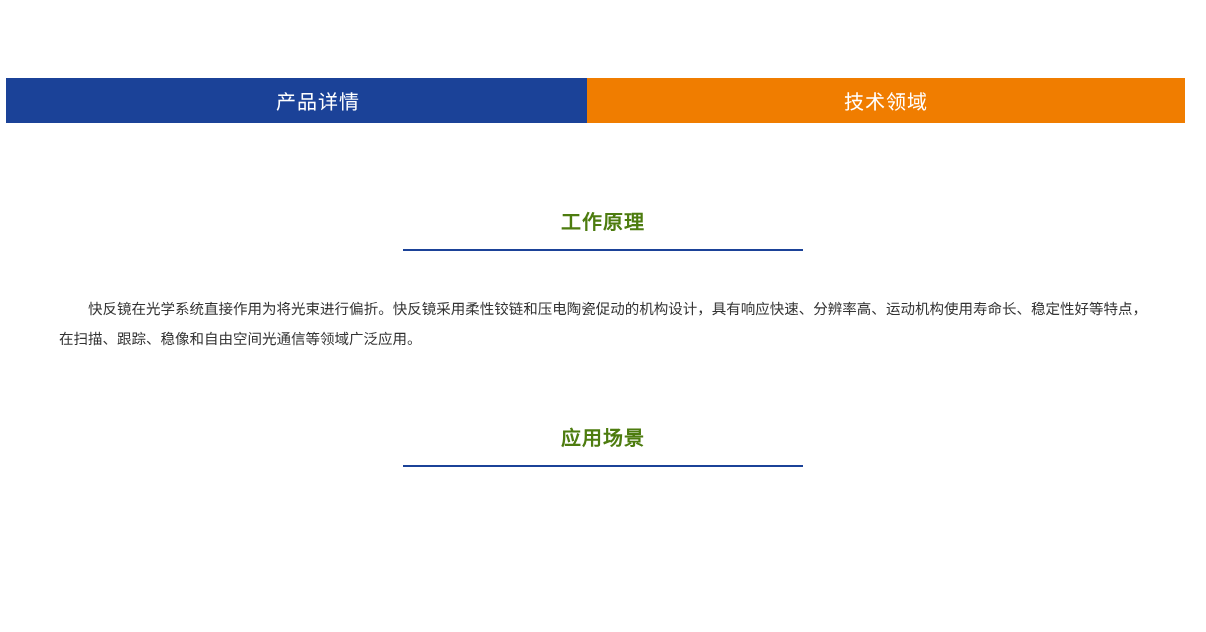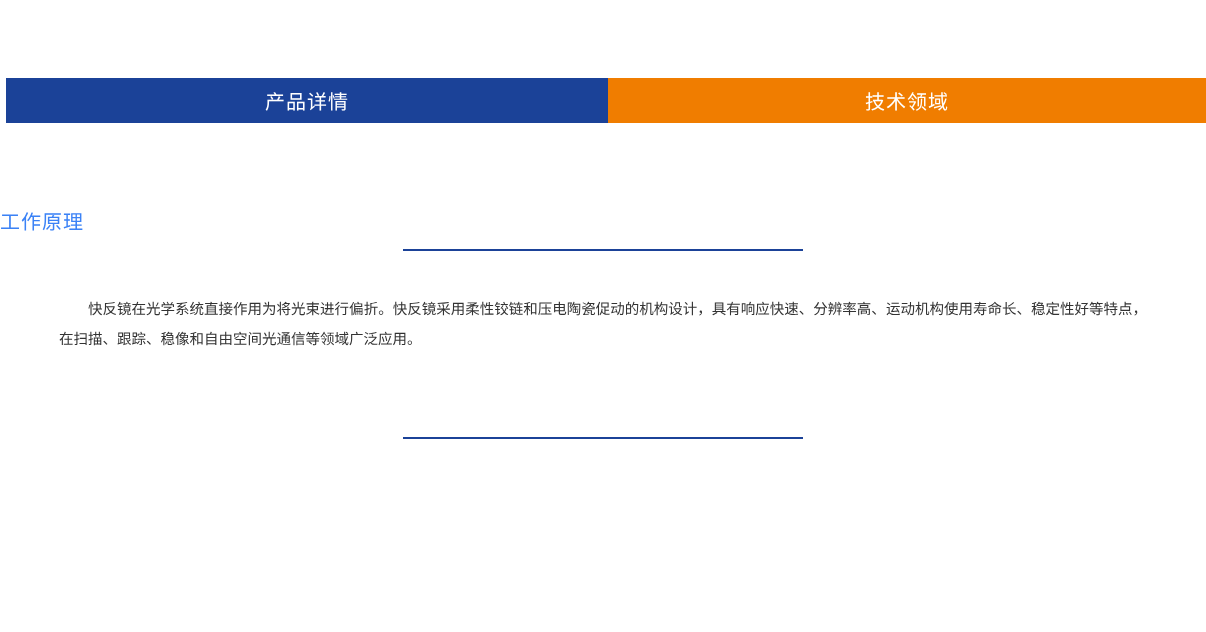--- a/index.html
+++ b/index.html
@@ -35,38 +35,40 @@
     display: flex;
     align-items: center;
     justify-content: center;
     color: #ffffff;
     font-size: 20px;
     letter-spacing: 1px;
     cursor: pointer;
     user-select: none;
   }
   .tab-primary {
-    width: 602px;
+    width: 538px;
     background: #1b4298;
+    padding-left: 43px;
   }
   .tab-secondary {
     width: 598px;
     background: #f07d00;
   }
 
   
   .section {
     position: absolute;
     left: 0;
     width: 1206px;
   }
   .section-heading {
+    text-align: center;
     font-size: 20px;
-    font-weight: normal;
-    color: #3b82f6;
+    font-weight: bold;
+    color: #4d7c0f;
     letter-spacing: 1px;
     line-height: 28px;
   }
   .heading-rule {
     width: 400px;
     height: 2px;
     background: #1b4298;
     margin: 13px auto 0 auto;
   }
   .section-body {
@@ -98,16 +100,17 @@
     </div>
   </div>
 
   <div class="section" id="principle">
     <div class="section-heading">工作原理</div>
     <div class="heading-rule"></div>
     <p class="section-body">快反镜在光学系统直接作用为将光束进行偏折。快反镜采用柔性铰链和压电陶瓷促动的机构设计，具有响应快速、分辨率高、运动机构使用寿命长、稳定性好等特点，在扫描、跟踪、稳像和自由空间光通信等领域广泛应用。</p>
   </div>
 
   <div class="section" id="scenario">
+    <div class="section-heading">应用场景</div>
     <div class="heading-rule"></div>
   </div>
 
 </div>
 
 </body></html>

